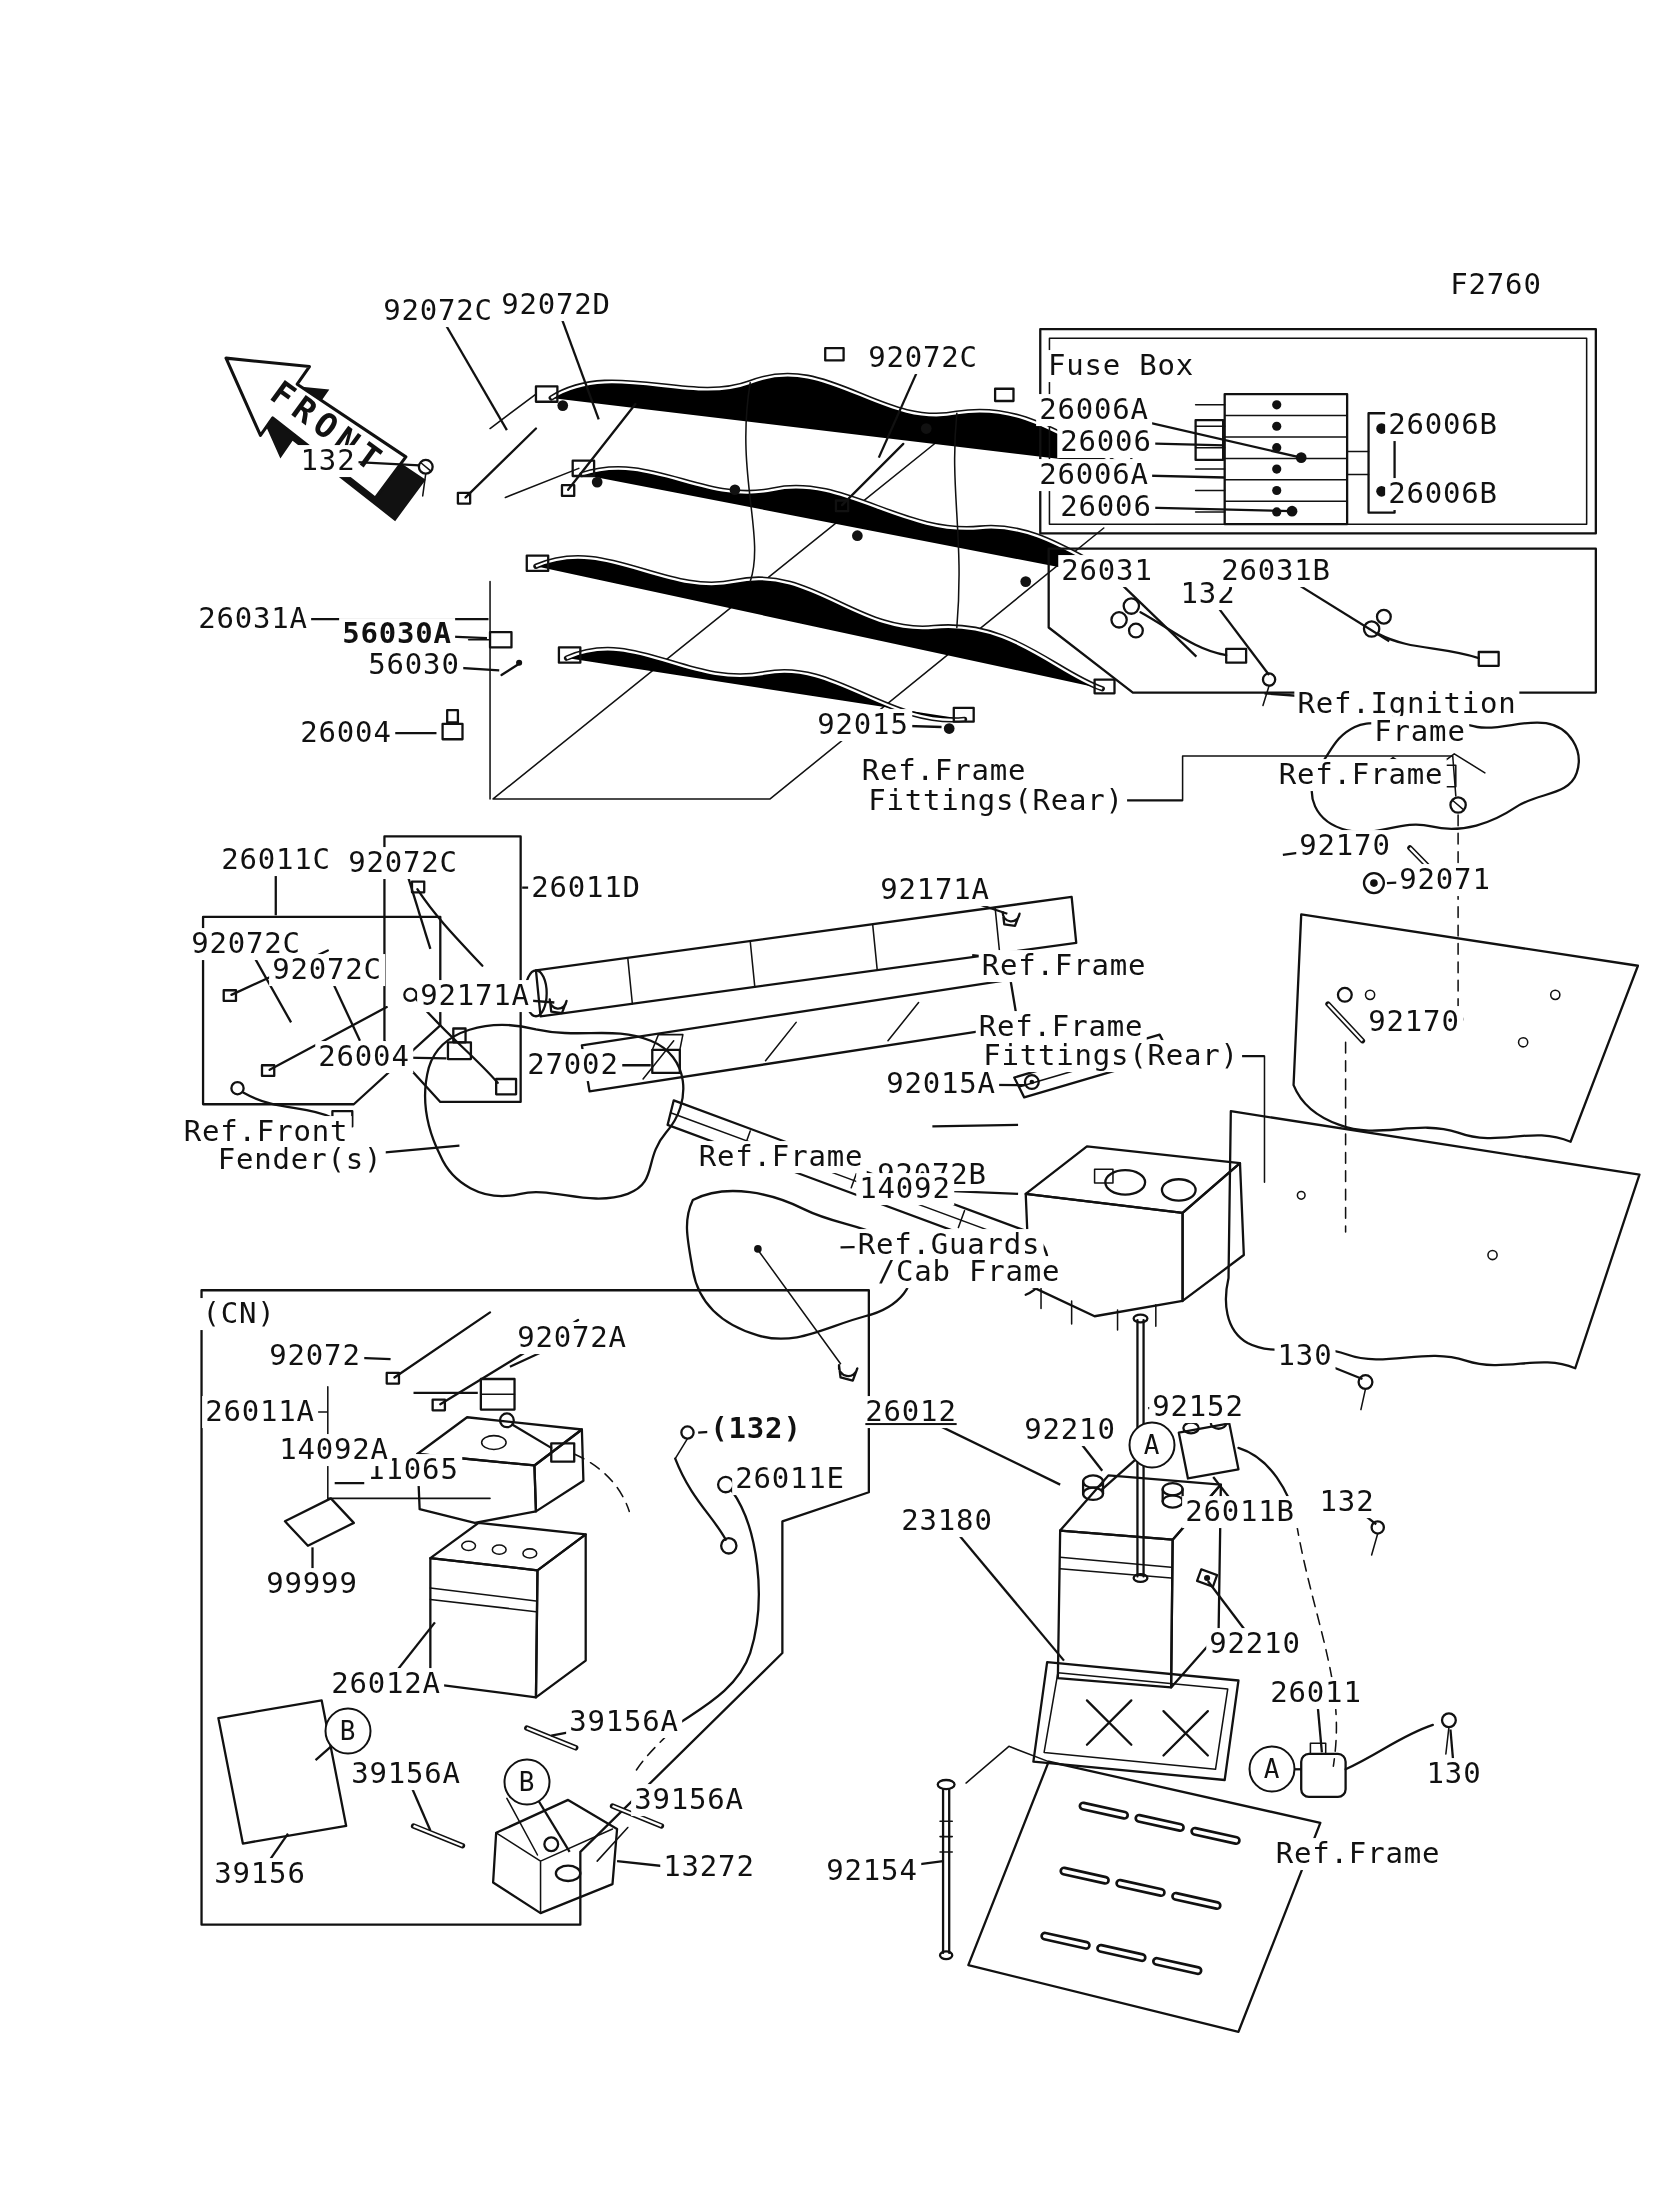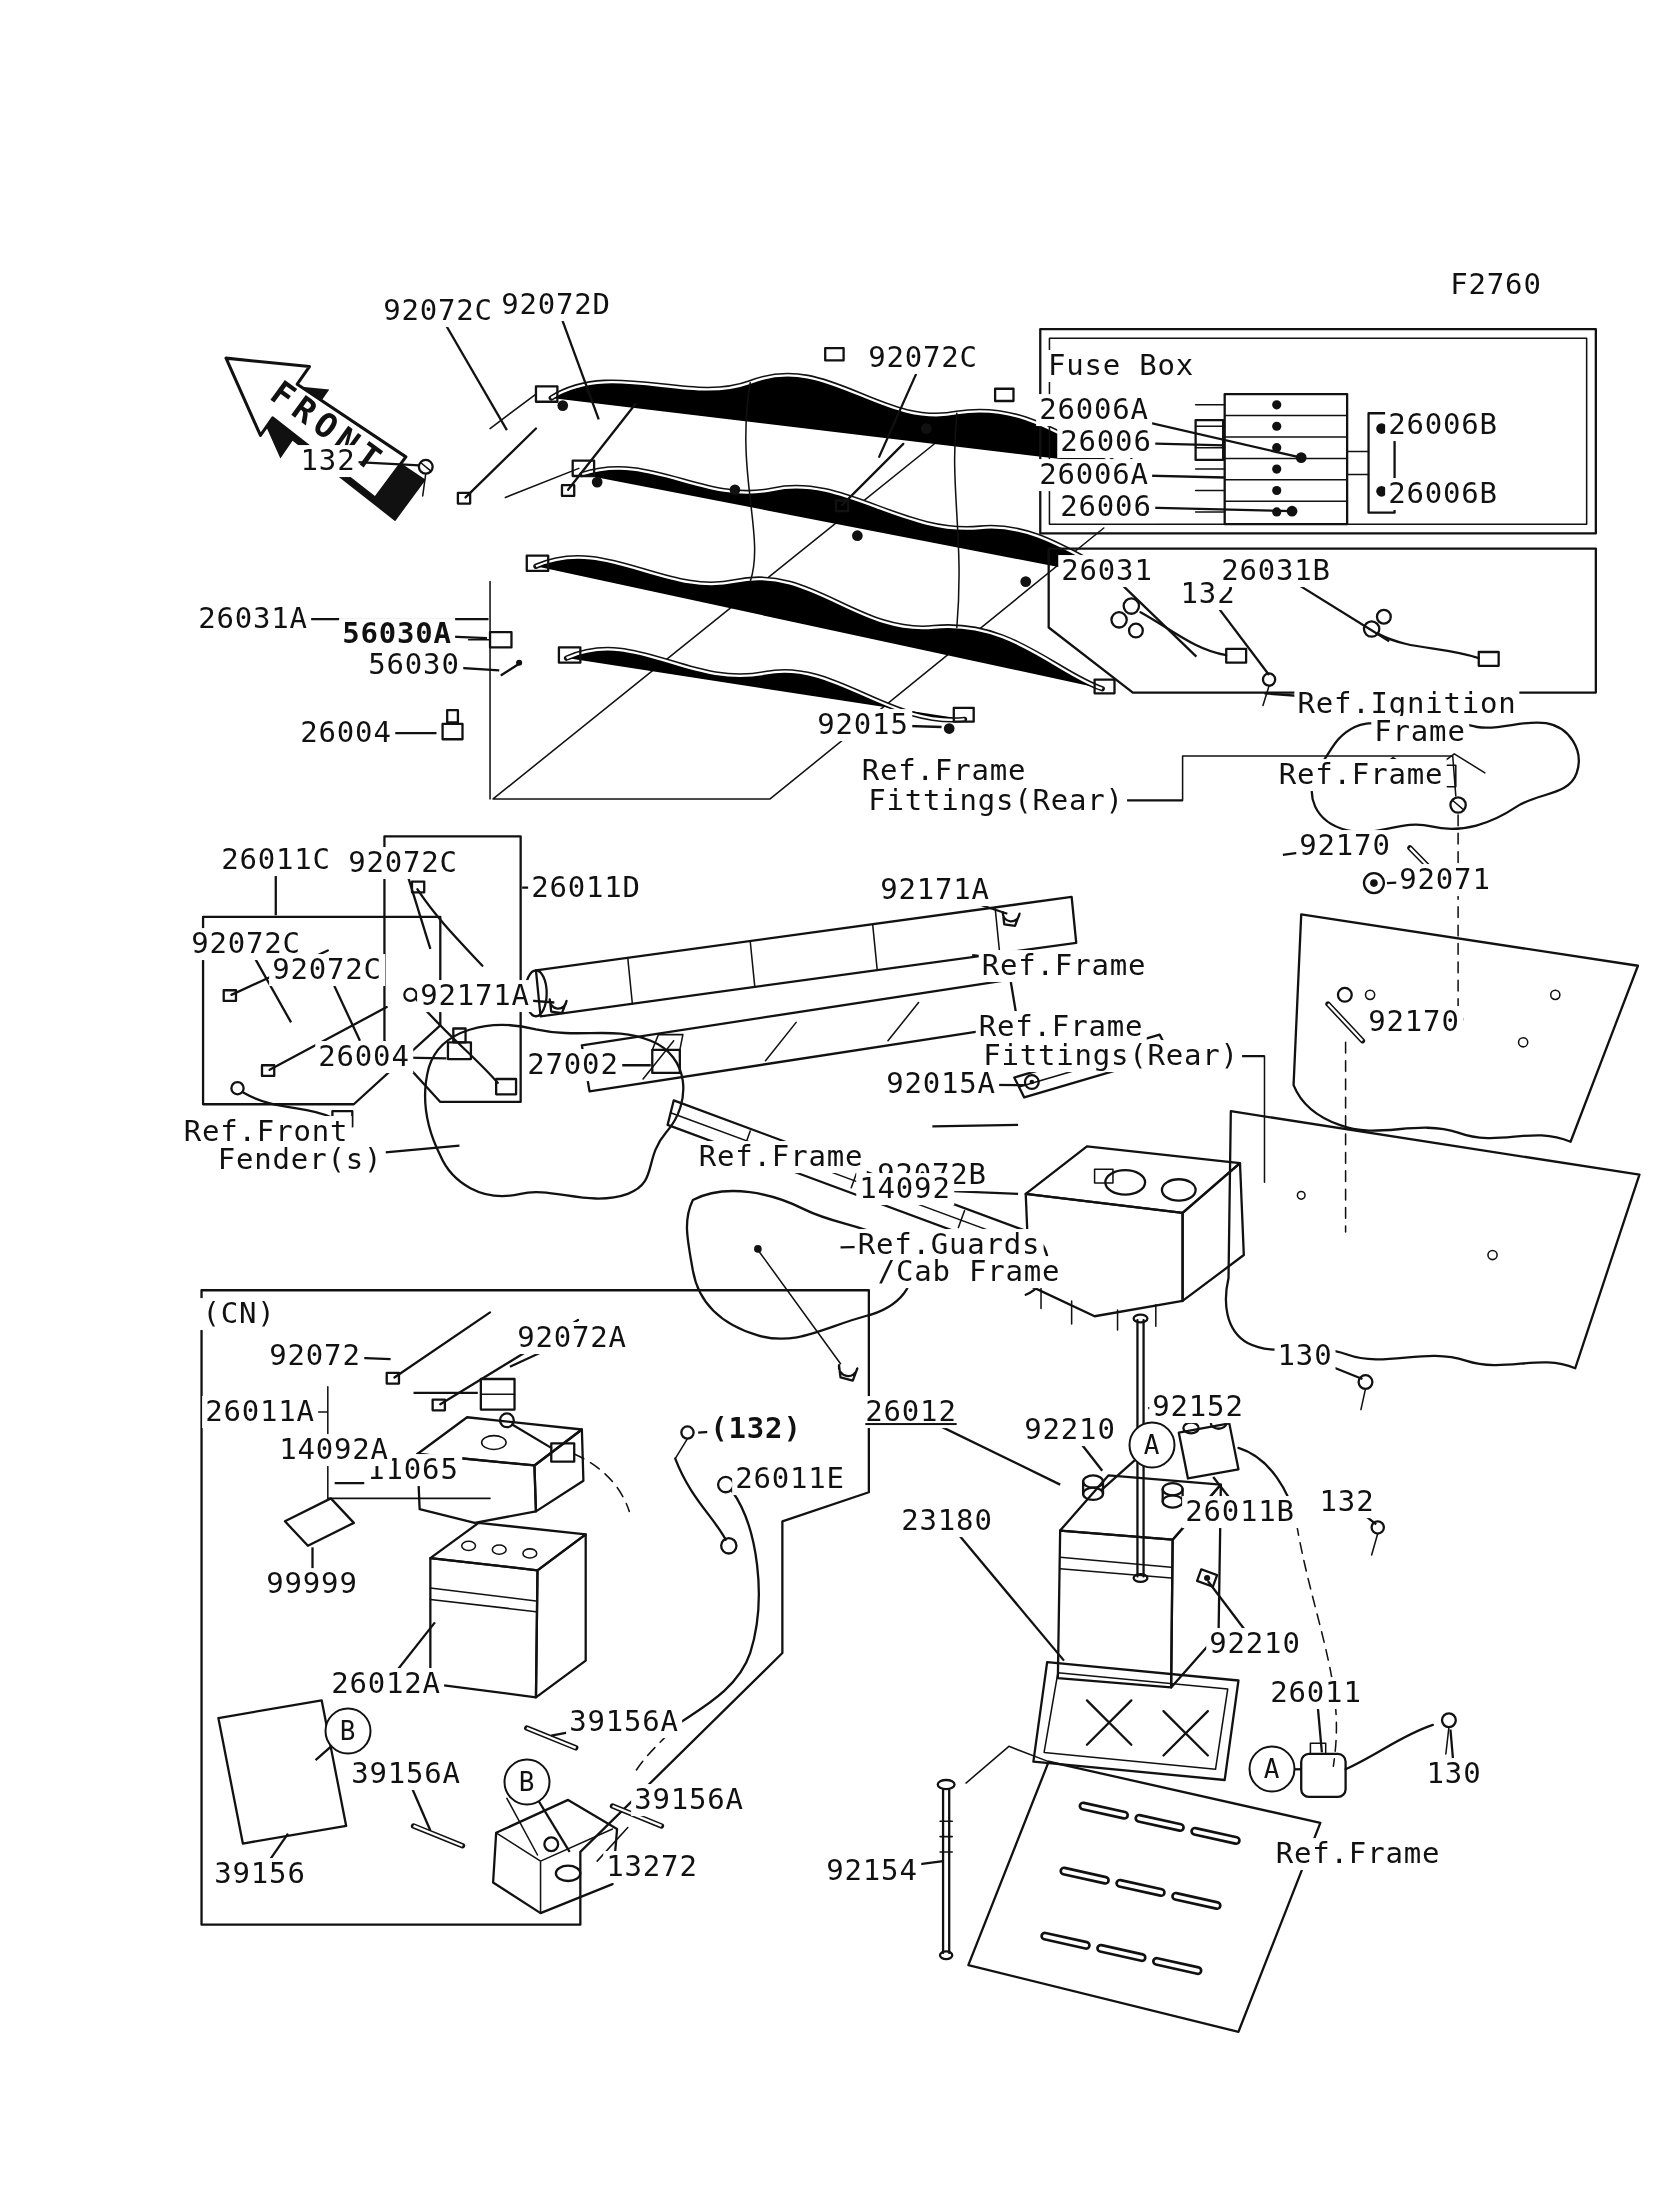--- a/index.html
+++ b/index.html
@@ -482,21 +482,21 @@
       <div class="lbl" style="left: 911px; top: 1412px; text-decoration: underline;">26012</div>
       <div class="lbl" style="left: 1255px; top: 1644px;">92210</div>
       <div class="lbl" style="left: 386px; top: 1684px;">26012A</div>
       <div class="lbl" style="left: 947px; top: 1521px;">23180</div>
       <div class="lbl" style="left: 624px; top: 1722px;">39156A</div>
       <div class="lbl circ" style="left: 348px; top: 1731px;">B</div>
       <div class="lbl" style="left: 406px; top: 1774px;">39156A</div>
       <div class="lbl circ" style="left: 527px; top: 1782px;">B</div>
       <div class="lbl" style="left: 689px; top: 1800px;">39156A</div>
       <div class="lbl" style="left: 260px; top: 1874px;">39156</div>
-      <div class="lbl" style="left: 652px; top: 1867px;">13272</div>
+      <div class="lbl" style="left: 709px; top: 1867px;">13272</div>
       <div class="lbl" style="left: 872px; top: 1871px;">92154</div>
       <div class="lbl" style="left: 1316px; top: 1693px;">26011</div>
       <div class="lbl circ" style="left: 1272px; top: 1769px;">A</div>
       <div class="lbl" style="left: 1454px; top: 1774px;">130</div>
       <div class="lbl" style="left: 1358px; top: 1854px;">Ref.Frame</div>
     </div>
 </div>
 
 
 </body></html>

